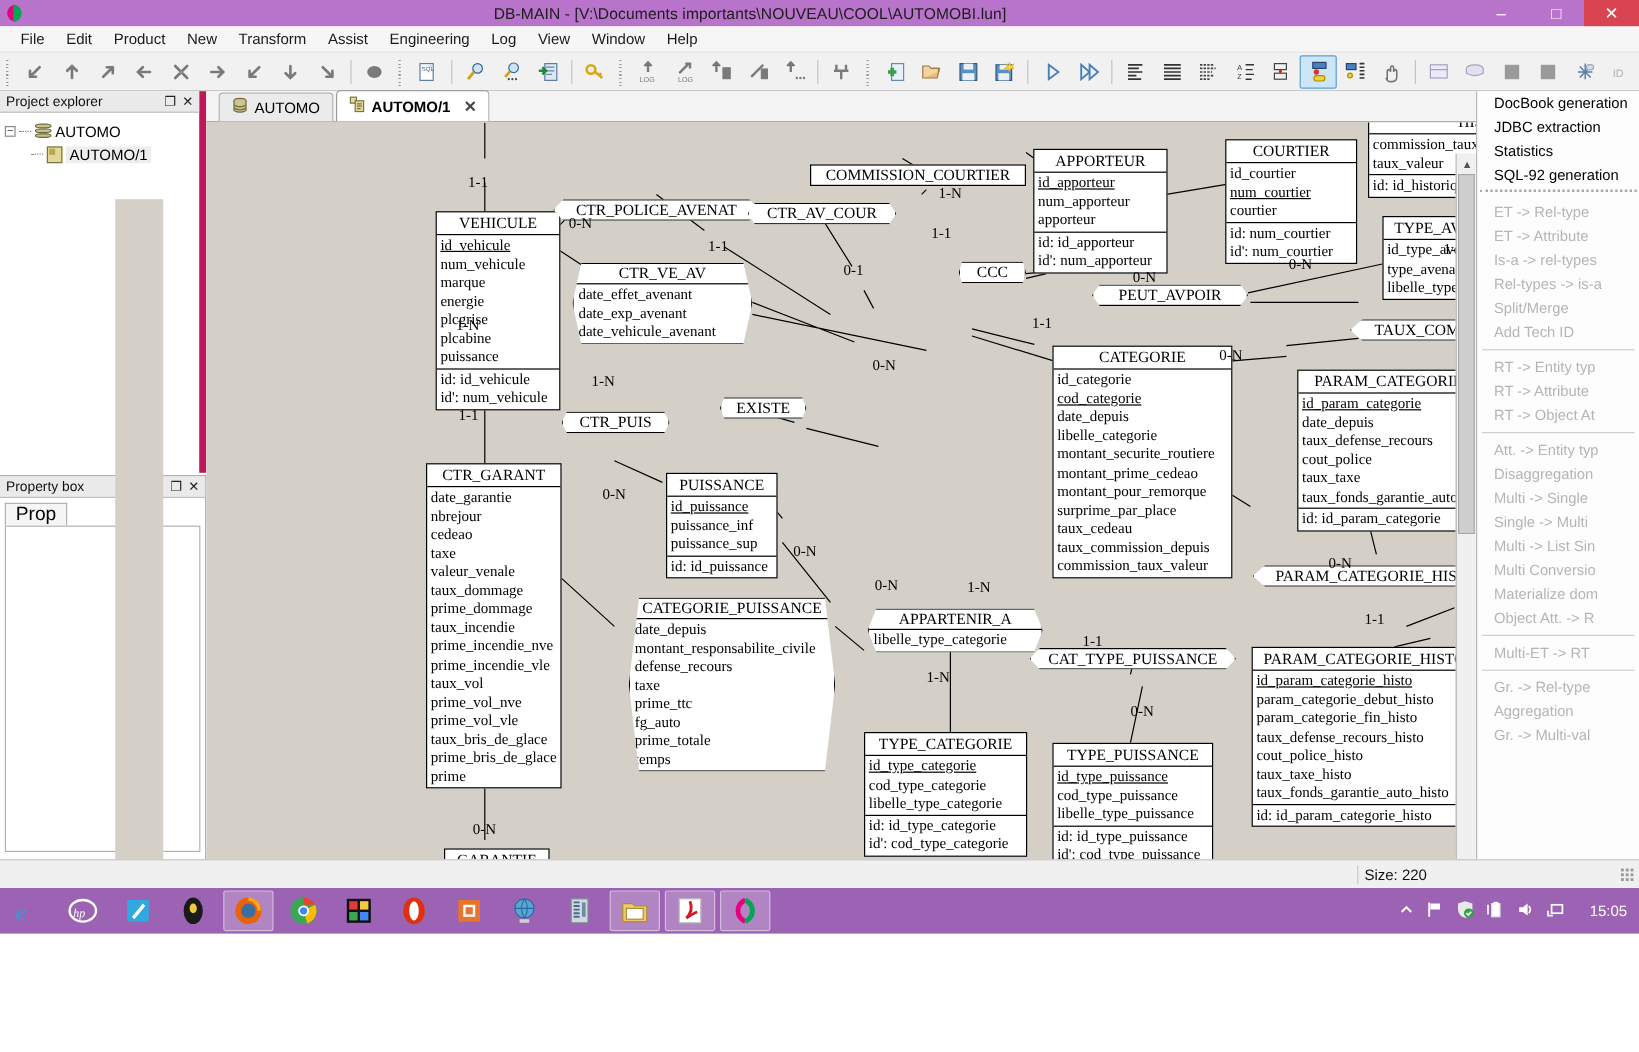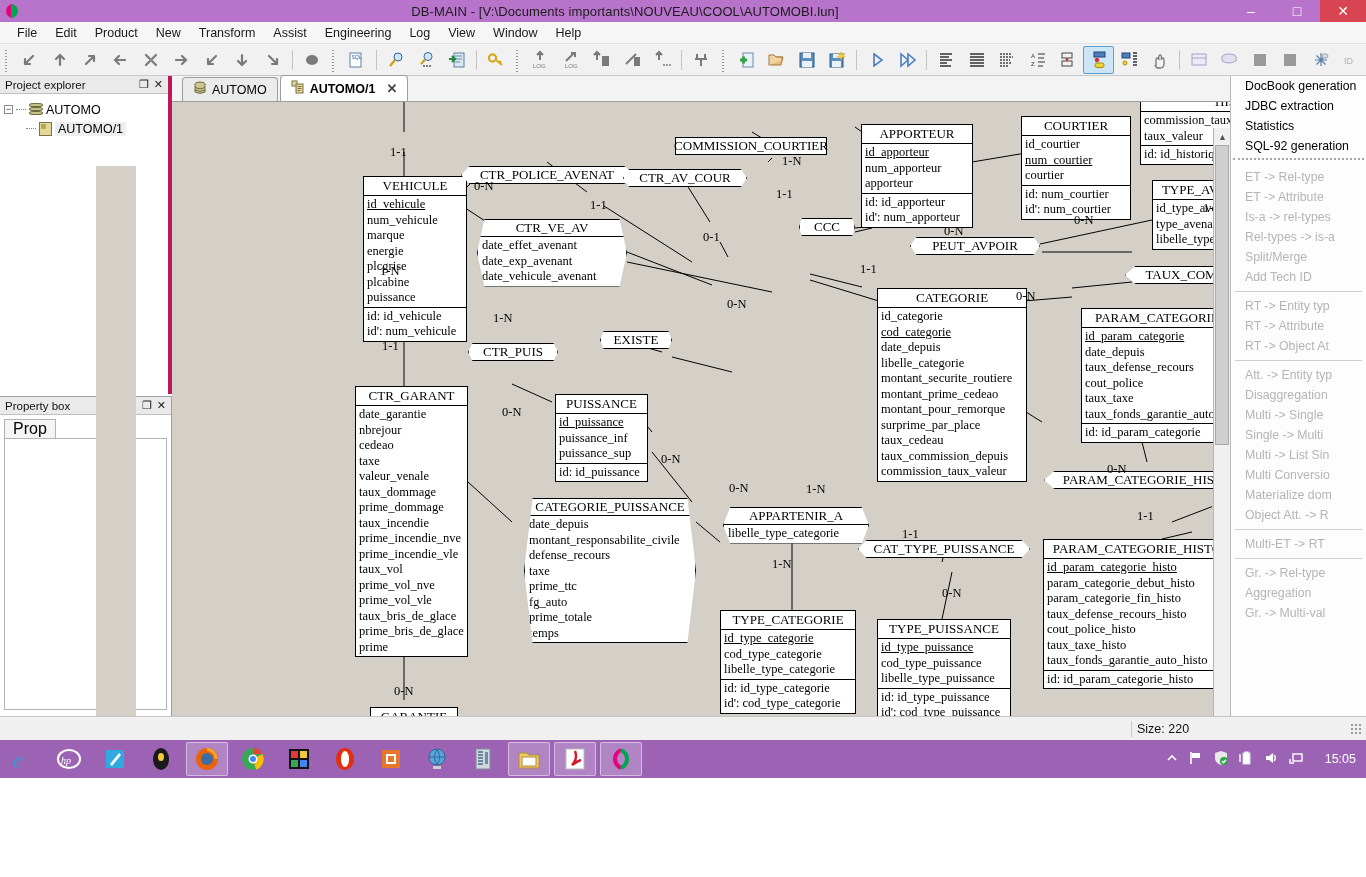--- a/index.html
+++ b/index.html
@@ -37,21 +37,21 @@
   .grip{ width:8px;height:24px; margin:0 3px;
      background-image:repeating-linear-gradient(to bottom,#9a9a9a 0 1px,transparent 1px 3px);
      background-size:2px 100%; background-repeat:no-repeat; background-position:2px 2px;}
   .tbtn{ width:31px;height:28px; display:flex;align-items:center;justify-content:center;}
   .tbtn svg{ display:block; }
   .tsep{ width:1px;height:20px;background:#c3c3c3; margin:0 4px; }
   .tbtn.sel{ background:#cde6f7; border:1px solid #5a9fd4; border-radius:2px; }
 
   
   #proj-panel{ position:absolute; left:0; top:76px; width:172px; height:318px;
-     background:#fff; border-right:4px solid #be185d; }
+     background:#fff; border-right:6px solid #be185d; }
   #prop-panel{ position:absolute; left:0; top:396px; width:172px; height:320px;
      background:#fff; border-right:1px solid #a0a0a0; border-top:1px solid #a0a0a0;}
   .panel-head{ height:18px; background:#eaeaea; border-bottom:1px solid #c0c0c0;
      display:flex; align-items:center; padding-left:5px; font-size:11.5px; color:#111; }
   .panel-head .spacer{ flex:1; }
   .panel-icons{ display:flex; gap:5px; padding-right:5px; font-size:11px; color:#222;}
   .tree{ padding:6px 4px; font-size:12.5px; }
   .tree-row{ display:flex; align-items:center; gap:3px; height:19px; }
   .tbox{ width:9px;height:9px;border:1px solid #8a8a8a;background:#fff;
      font-size:9px;line-height:7px;text-align:center;color:#333; }
@@ -685,21 +685,21 @@
           <div class="hexbody" style="clip-path: polygon(5% 0px, 95% 0px, 100% 50%, 95% 100%, 5% 100%, 0px 50%); width: 172px; margin-top: 28px;">
             <div class="rname">CTR_POLICE_AVENAT</div>
           </div>
         </div>
         <div class="rel" style="left: 451px; top: 67px; width: 124px;">
           <div class="hexbody" style="clip-path: polygon(5% 0px, 95% 0px, 100% 50%, 95% 100%, 5% 100%, 0px 50%); width: 124px;">
             <div class="rname">CTR_AV_COUR</div>
           </div>
         </div>
         <div class="rel" style="left: 503px; top: 35px; width: 176px;">
-          <div class="hexbody" style="width: 152px; justify-content: flex-end;">
+          <div class="hexbody" style="width: 180px; justify-content: flex-end;">
             <div class="rname">COMMISSION_COURTIER</div>
           </div>
         </div>
         <div class="rel" style="left: 305px; top: 117px; width: 150px;">
           <div class="hexbody" style="clip-path: polygon(5% 0px, 95% 0px, 100% 50%, 95% 100%, 5% 100%, 0px 50%); width: 150px;">
             <div class="rname">CTR_VE_AV</div>
             <div class="rattrs">
               <div>date_effet_avenant</div>
               <div>date_exp_avenant</div>
               <div>date_vehicule_avenant</div>
@@ -762,21 +762,21 @@
               <div>prime_totale</div>
               <div>temps</div>
             </div>
           </div>
         </div>
         <div class="card" style="left: 218px; top: 43px;">1-1</div>
         <div class="card" style="left: 302px; top: 77px;">0-N</div>
         <div class="card" style="left: 418px; top: 96px;">1-1</div>
         <div class="card" style="left: 610px; top: 52px;">1-N</div>
         <div class="card" style="left: 604px; top: 85px;">1-1</div>
-        <div class="card" style="left: 531px; top: 128px;">0-1</div>
+        <div class="card" style="left: 531px; top: 116px;">0-1</div>
         <div class="card" style="left: 688px; top: 160px;">1-1</div>
         <div class="card" style="left: 772px; top: 122px;">0-N</div>
         <div class="card" style="left: 902px; top: 111px;">0-N</div>
         <div class="card" style="left: 844px; top: 187px;">0-N</div>
         <div class="card" style="left: 321px; top: 209px;">1-N</div>
         <div class="card" style="left: 210px; top: 237px;">1-1</div>
         <div class="card" style="left: 555px; top: 195px;">0-N</div>
         <div class="card" style="left: 330px; top: 303px;">0-N</div>
         <div class="card" style="left: 489px; top: 350px;">0-N</div>
         <div class="card" style="left: 557px; top: 379px;">0-N</div>

